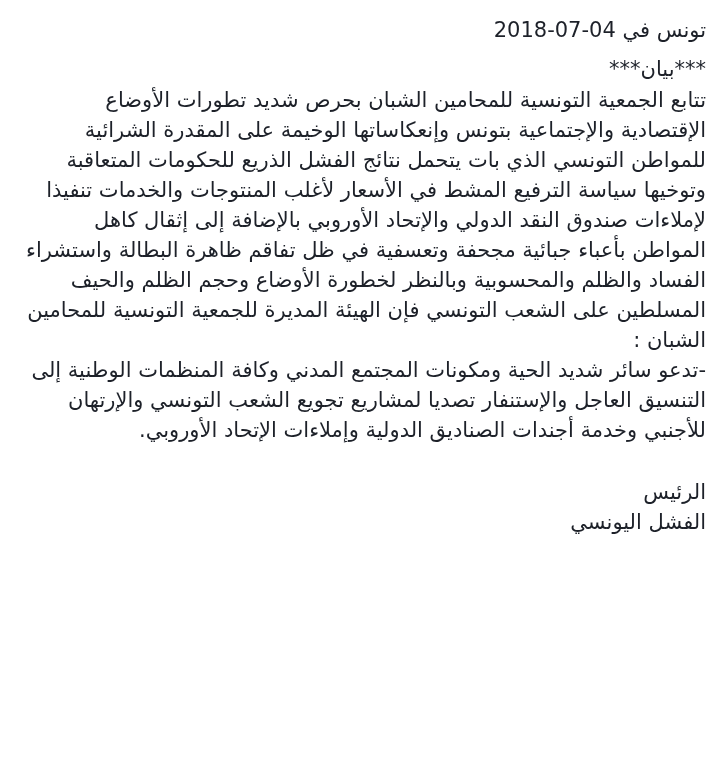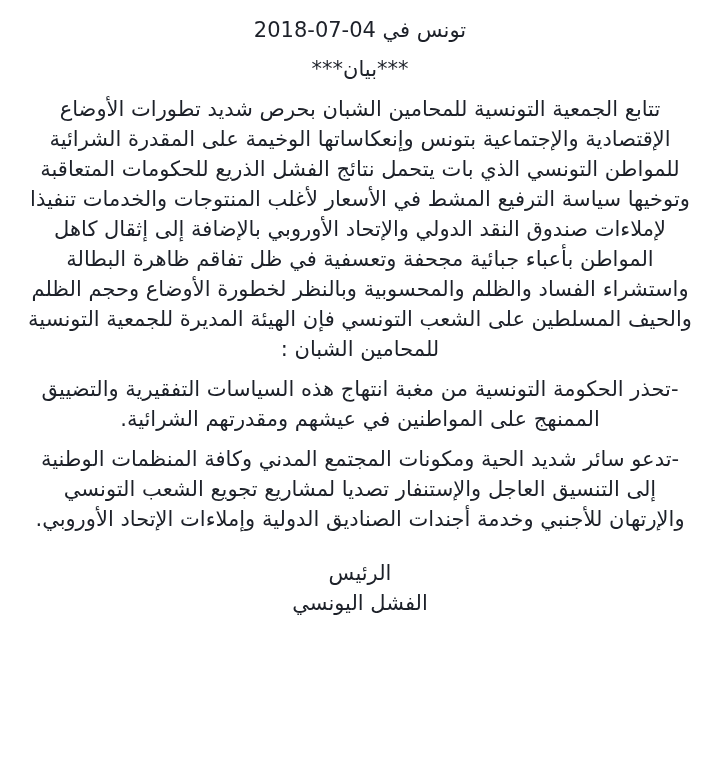--- a/index.html
+++ b/index.html
@@ -12,56 +12,55 @@
     overflow: hidden;
     background: var(--bg-color, #ffffff);
     font-family: "DejaVu Sans", sans-serif;
   }
   .sheet {
     box-sizing: border-box;
     width: 720px;
     height: 776px;
     padding: 15px 14px 18px 14px;
     direction: rtl;
-    text-align: center;
+    text-align: right;
     color: var(--text-color, #1d2129);
     font-size: 21px;
     line-height: 30px;
   }
   .dateline {
     margin-bottom: 9px;
   }
   .statement-title {
     margin-bottom: 1px;
   }
   .body-block p.para {
-    margin: 10px;
+    margin: 0;
     padding: 0;
   }
   .hashtag {
     margin-top: 13px;
     color: var(--hashtag-color, #76839e);
     cursor: pointer;
   }
   .signature-block {
-    margin-top: 24px;
+    margin-top: 32px;
   }
 </style>
 </head>
 <body>
 
 <div class="sheet">
 
   <div class="dateline">تونس في 04-07-2018</div>
 
   <div class="statement-title">***بيان***</div>
 
   <div class="body-block">
     <p class="para">تتابع الجمعية التونسية للمحامين الشبان بحرص شديد تطورات الأوضاع الإقتصادية والإجتماعية بتونس وإنعكاساتها الوخيمة على المقدرة الشرائية للمواطن التونسي الذي بات يتحمل نتائج الفشل الذريع للحكومات المتعاقبة وتوخيها سياسة الترفيع المشط في الأسعار لأغلب المنتوجات والخدمات تنفيذا لإملاءات صندوق النقد الدولي والإتحاد الأوروبي بالإضافة إلى إثقال كاهل المواطن بأعباء جبائية مجحفة وتعسفية في ظل تفاقم ظاهرة البطالة واستشراء الفساد والظلم والمحسوبية وبالنظر لخطورة الأوضاع وحجم الظلم والحيف المسلطين على الشعب التونسي فإن الهيئة المديرة للجمعية التونسية للمحامين الشبان :</p>
-    <p class="para">-تحذر الحكومة التونسية من مغبة انتهاج هذه السياسات التفقيرية والتضييق الممنهج على المواطنين في عيشهم ومقدرتهم الشرائية.</p>
     <p class="para">-تدعو سائر شديد الحية ومكونات المجتمع المدني وكافة المنظمات الوطنية إلى التنسيق العاجل والإستنفار تصديا لمشاريع تجويع الشعب التونسي والإرتهان للأجنبي وخدمة أجندات الصناديق الدولية وإملاءات الإتحاد الأوروبي.</p>
   </div>
 
 
   <div class="signature-block">
     <div>الرئيس</div>
     <div>الفشل اليونسي</div>
   </div>
 
 </div>

